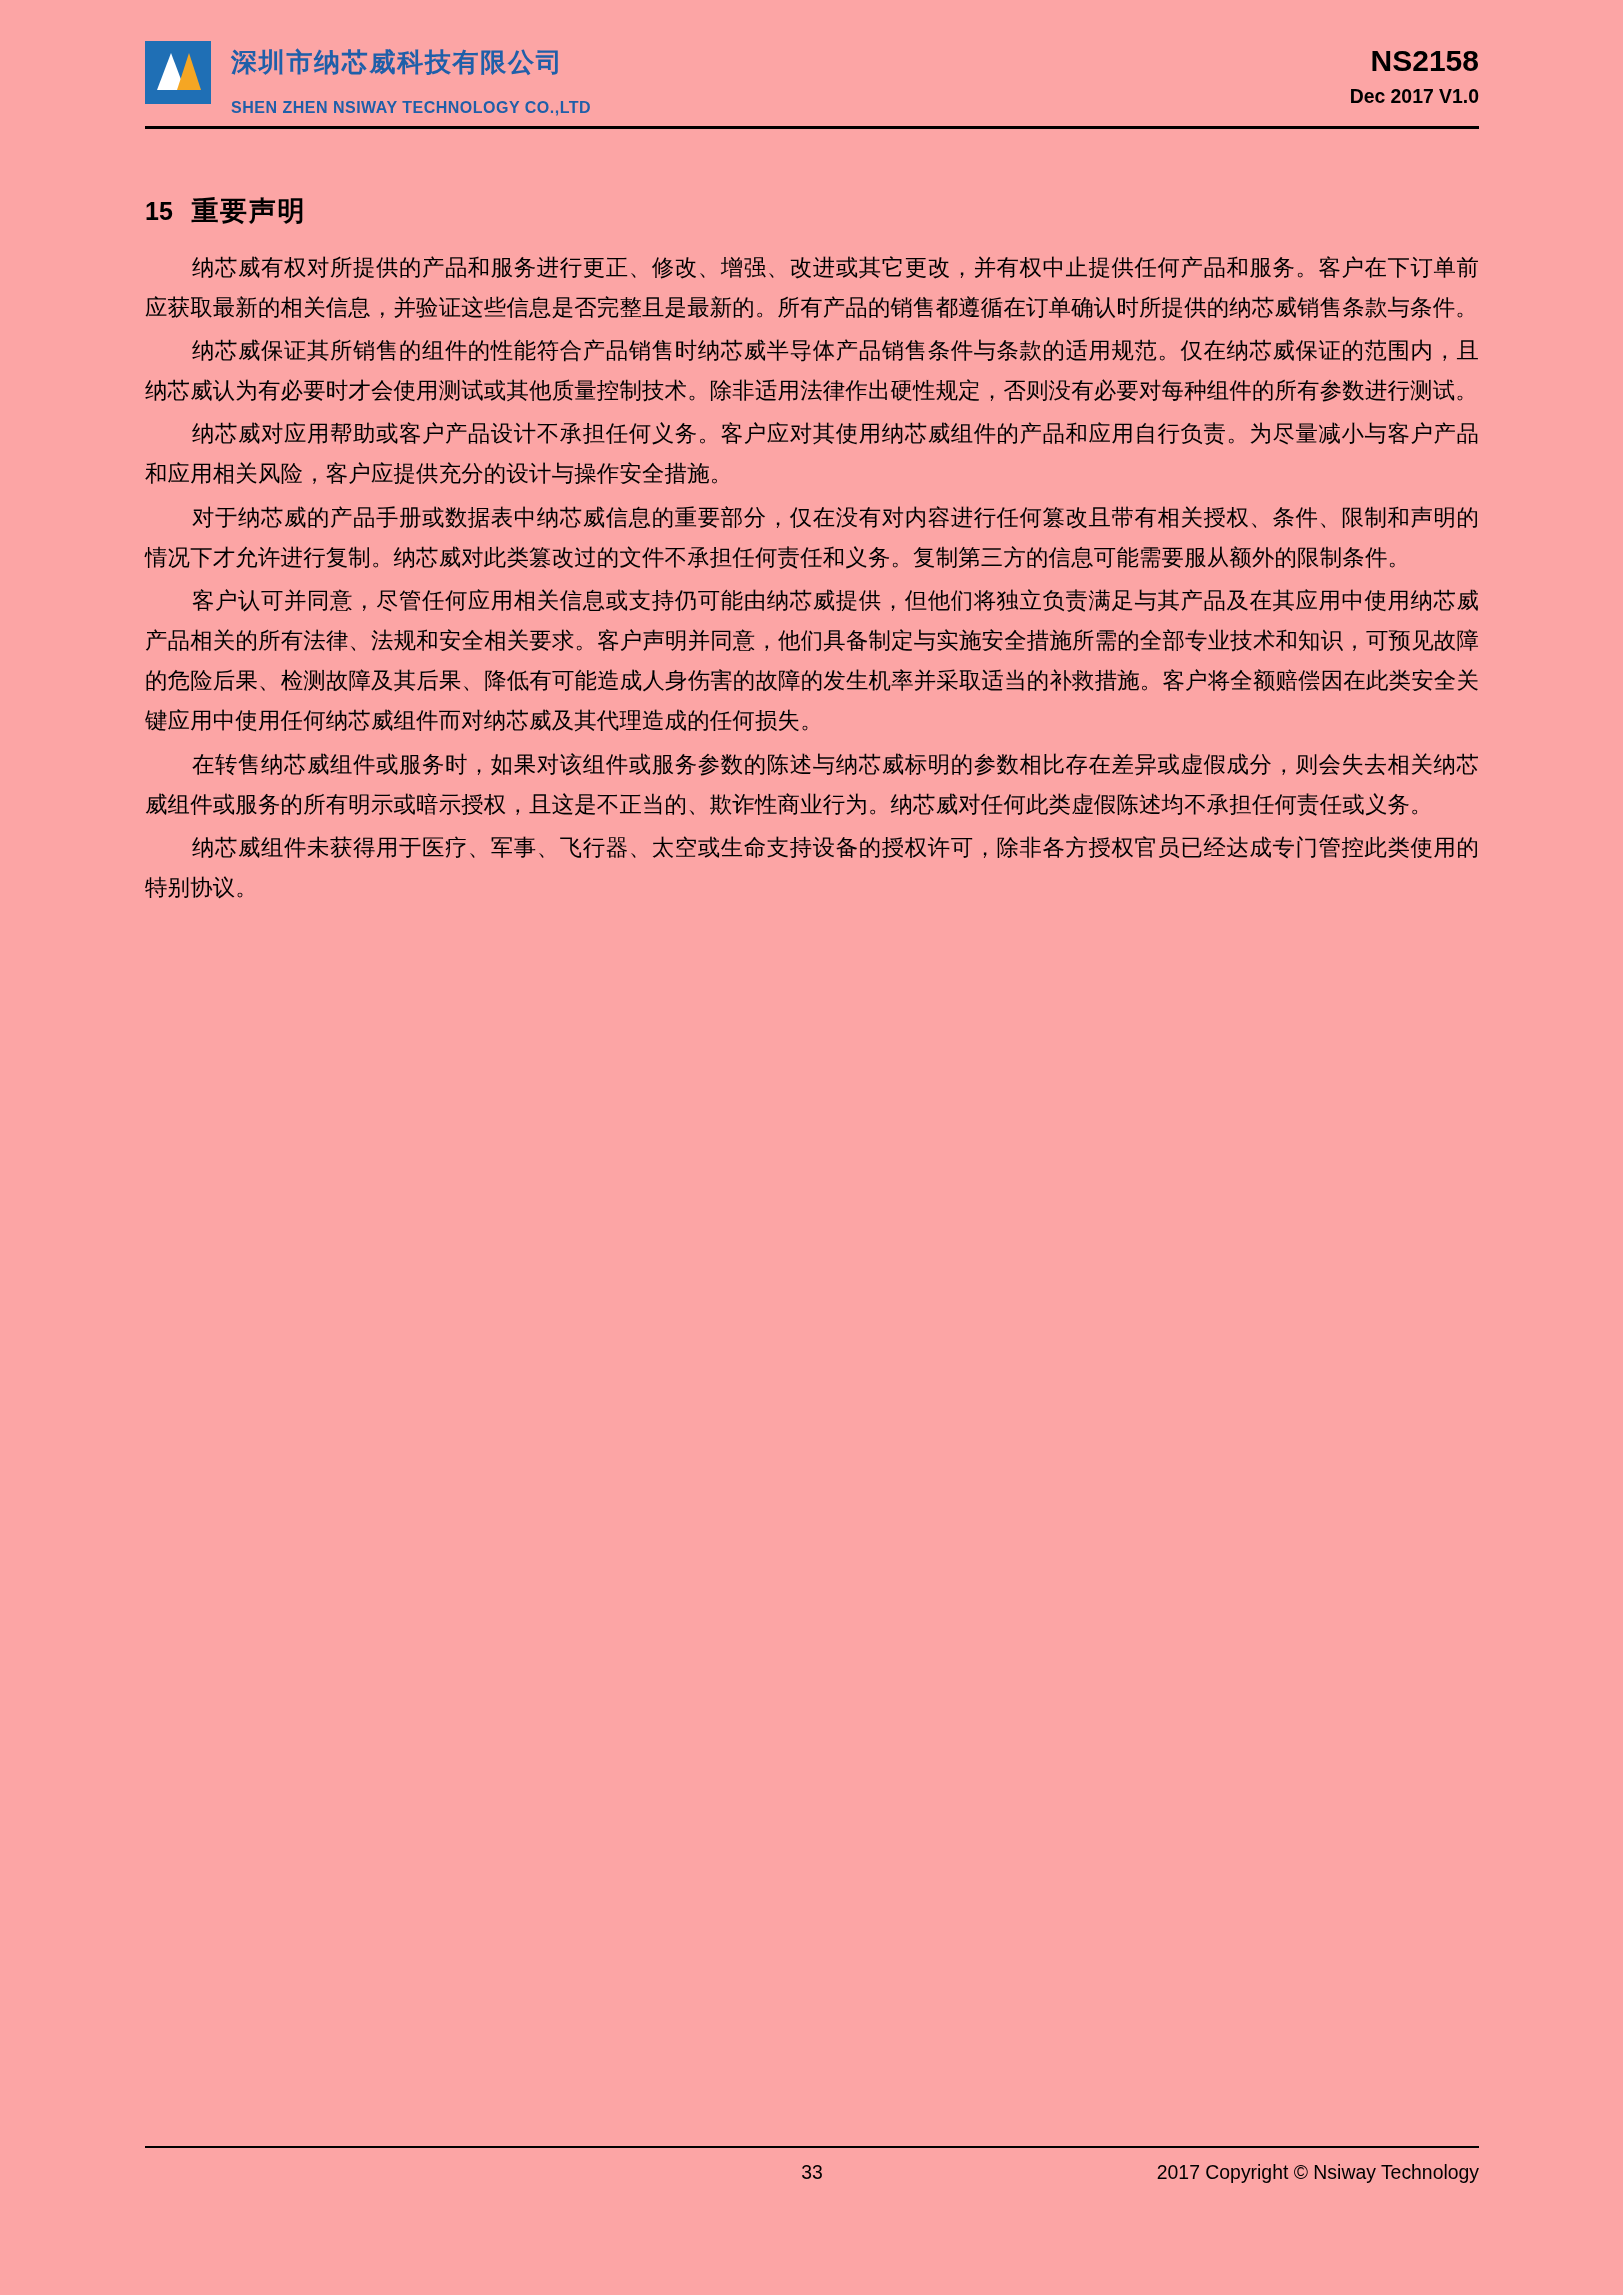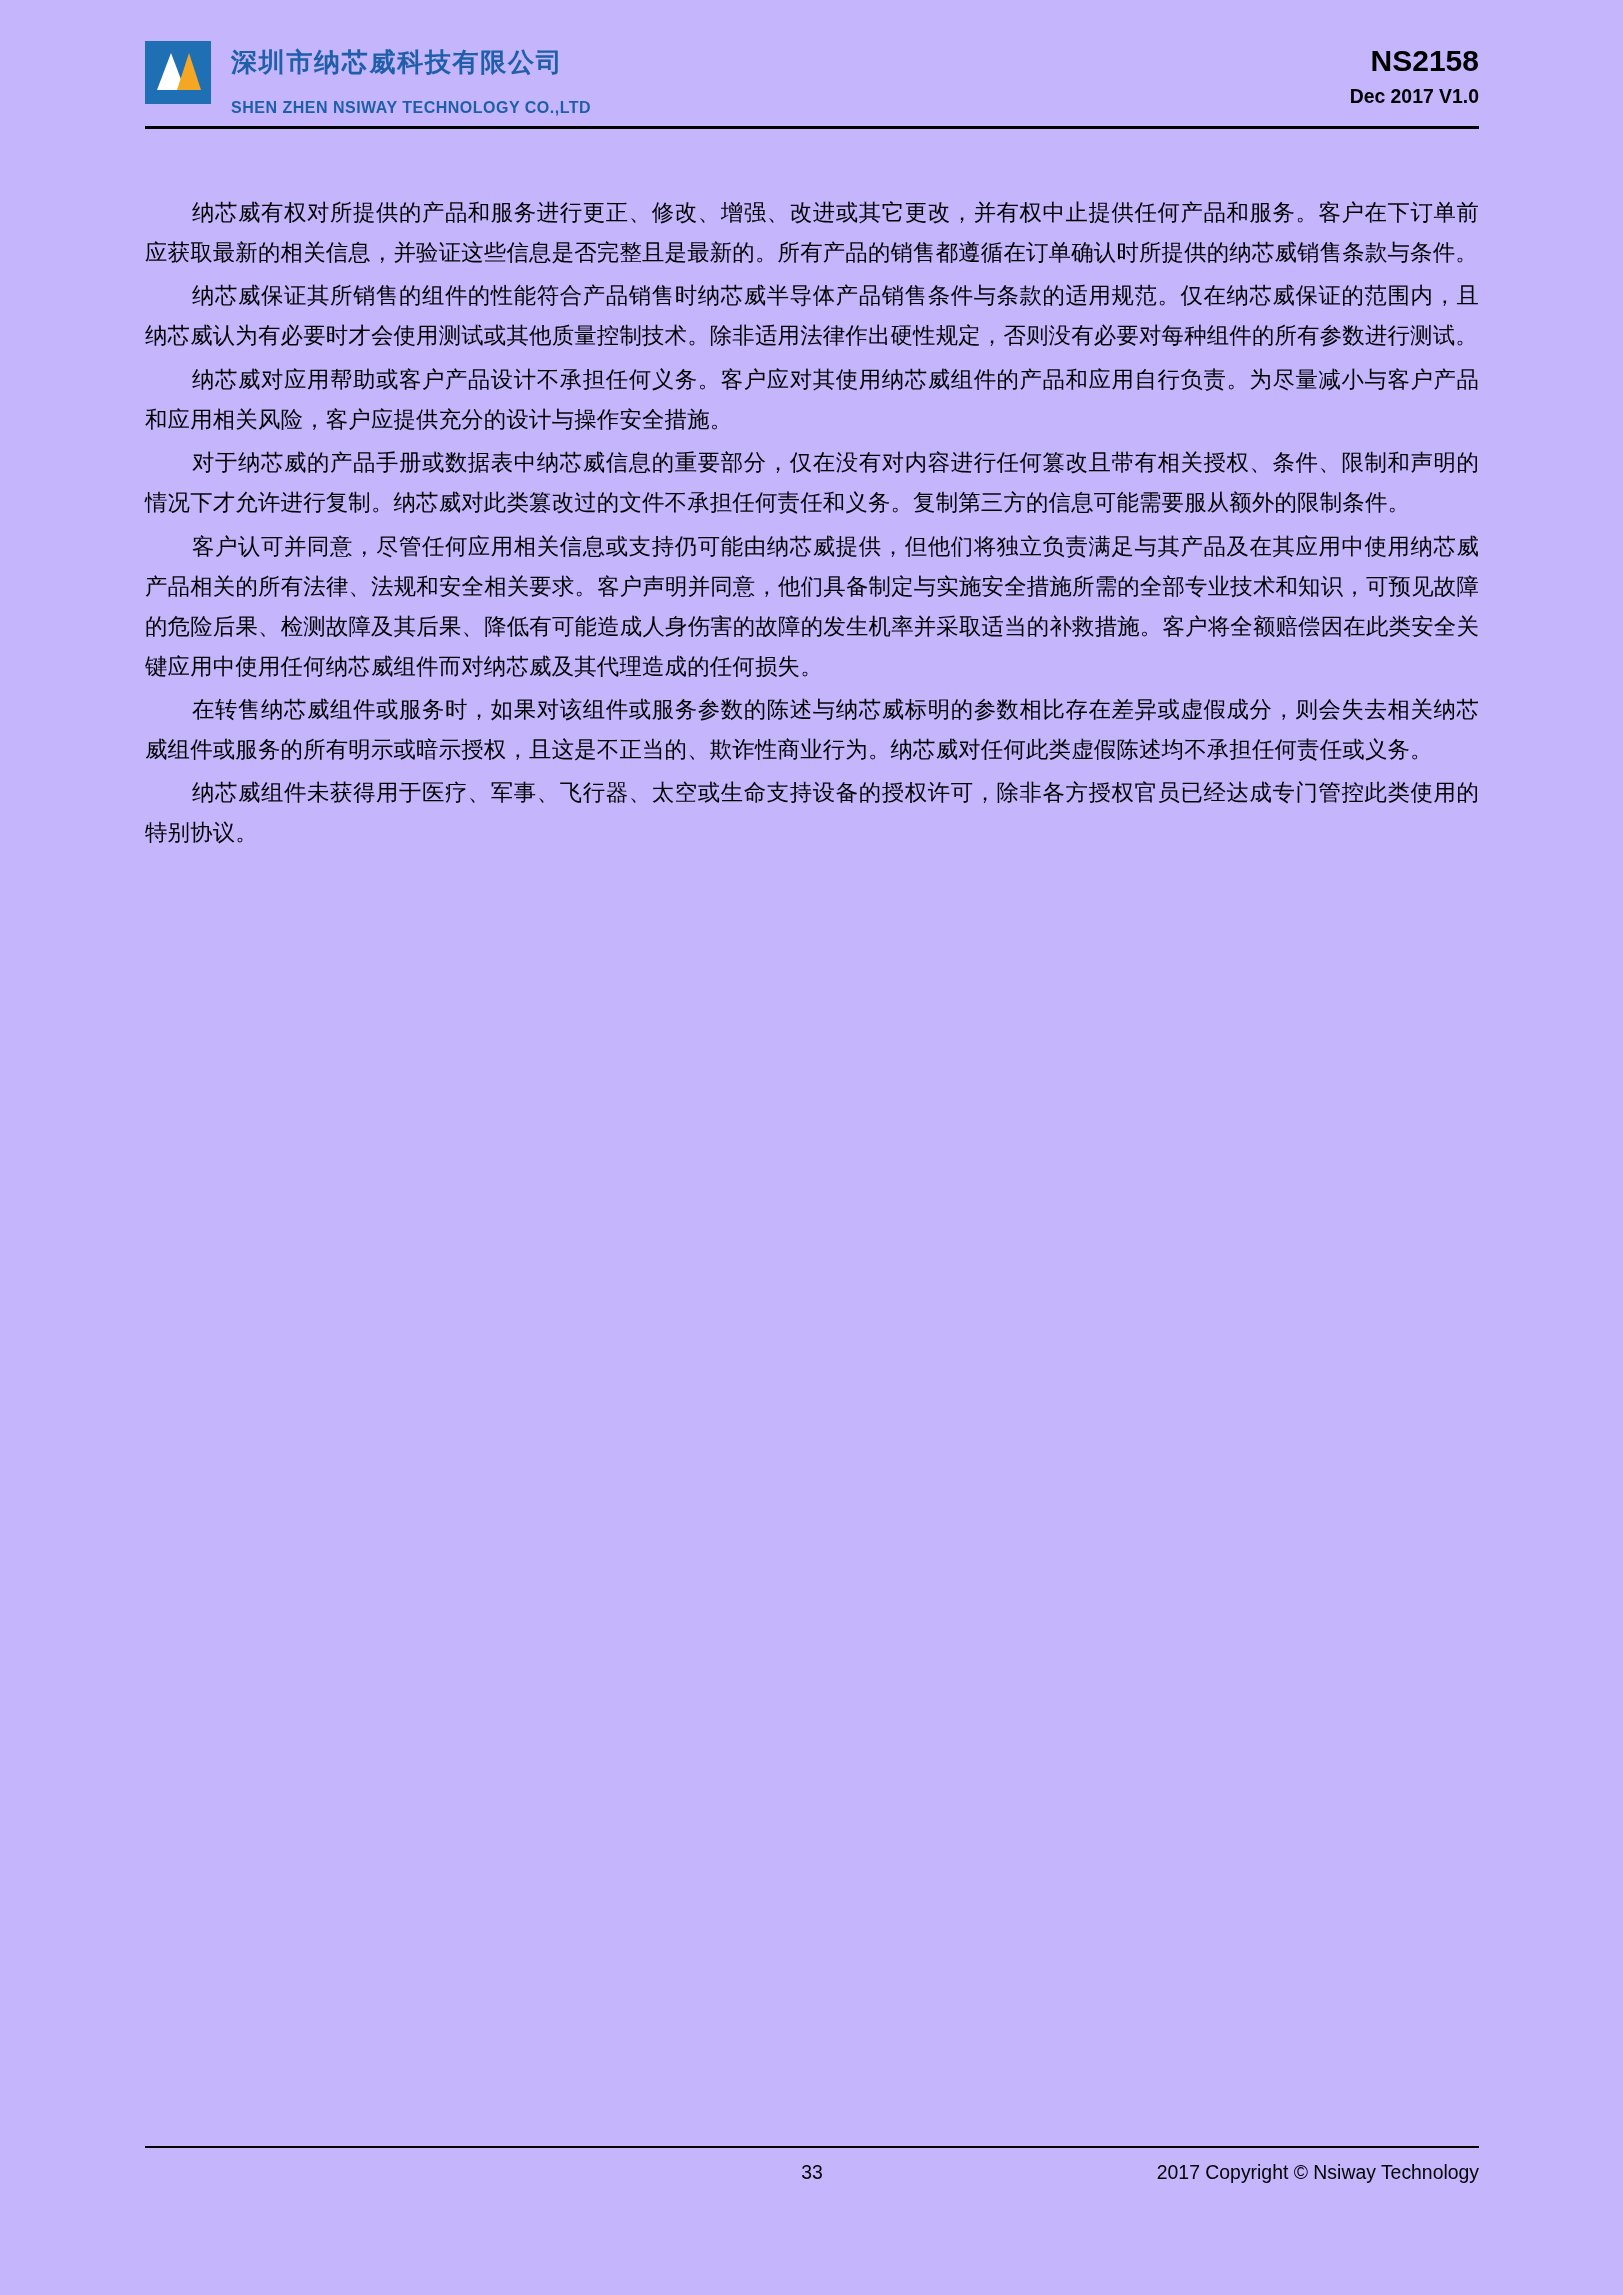--- a/index.html
+++ b/index.html
@@ -13,21 +13,21 @@
     font-family: "Liberation Serif", serif;
     color: #000000;
     position: relative;
   }
   .page {
     position: relative;
     width: 1623px;
     height: 2295px;
     box-sizing: border-box;
     padding: 3px;
-    background: #c4b5fd;
+    background: #fca5a5;
   }
 
   
   .header {
     position: absolute;
     left: 145px;
     top: 41px;
     width: 1334px;
     height: 93px;
   }
@@ -201,20 +201,24 @@
       </div>
       <div class="doc-meta">
         <div class="doc-part">NS2158</div>
         <div class="doc-rev">Dec 2017 V1.0</div>
       </div>
     </div>
     <div class="header-rule"></div>
   </div>
 
   <div class="content">
+    <div class="section-title">
+      <span class="section-num">15</span>
+      <span class="section-name">重要声明</span>
+    </div>
 
     <p class="para">纳芯威有权对所提供的产品和服务进行更正、修改、增强、改进或其它更改，并有权中止提供任何产品和服务。客户在下订单前应获取最新的相关信息，并验证这些信息是否完整且是最新的。所有产品的销售都遵循在订单确认时所提供的纳芯威销售条款与条件。</p>
     <p class="para">纳芯威保证其所销售的组件的性能符合产品销售时纳芯威半导体产品销售条件与条款的适用规范。仅在纳芯威保证的范围内，且纳芯威认为有必要时才会使用测试或其他质量控制技术。除非适用法律作出硬性规定，否则没有必要对每种组件的所有参数进行测试。</p>
     <p class="para">纳芯威对应用帮助或客户产品设计不承担任何义务。客户应对其使用纳芯威组件的产品和应用自行负责。为尽量减小与客户产品和应用相关风险，客户应提供充分的设计与操作安全措施。</p>
     <p class="para">对于纳芯威的产品手册或数据表中纳芯威信息的重要部分，仅在没有对内容进行任何篡改且带有相关授权、条件、限制和声明的情况下才允许进行复制。纳芯威对此类篡改过的文件不承担任何责任和义务。复制第三方的信息可能需要服从额外的限制条件。</p>
     <p class="para">客户认可并同意，尽管任何应用相关信息或支持仍可能由纳芯威提供，但他们将独立负责满足与其产品及在其应用中使用纳芯威产品相关的所有法律、法规和安全相关要求。客户声明并同意，他们具备制定与实施安全措施所需的全部专业技术和知识，可预见故障的危险后果、检测故障及其后果、降低有可能造成人身伤害的故障的发生机率并采取适当的补救措施。客户将全额赔偿因在此类安全关键应用中使用任何纳芯威组件而对纳芯威及其代理造成的任何损失。</p>
     <p class="para">在转售纳芯威组件或服务时，如果对该组件或服务参数的陈述与纳芯威标明的参数相比存在差异或虚假成分，则会失去相关纳芯威组件或服务的所有明示或暗示授权，且这是不正当的、欺诈性商业行为。纳芯威对任何此类虚假陈述均不承担任何责任或义务。</p>
     <p class="para">纳芯威组件未获得用于医疗、军事、飞行器、太空或生命支持设备的授权许可，除非各方授权官员已经达成专门管控此类使用的特别协议。</p>
   </div>
 

